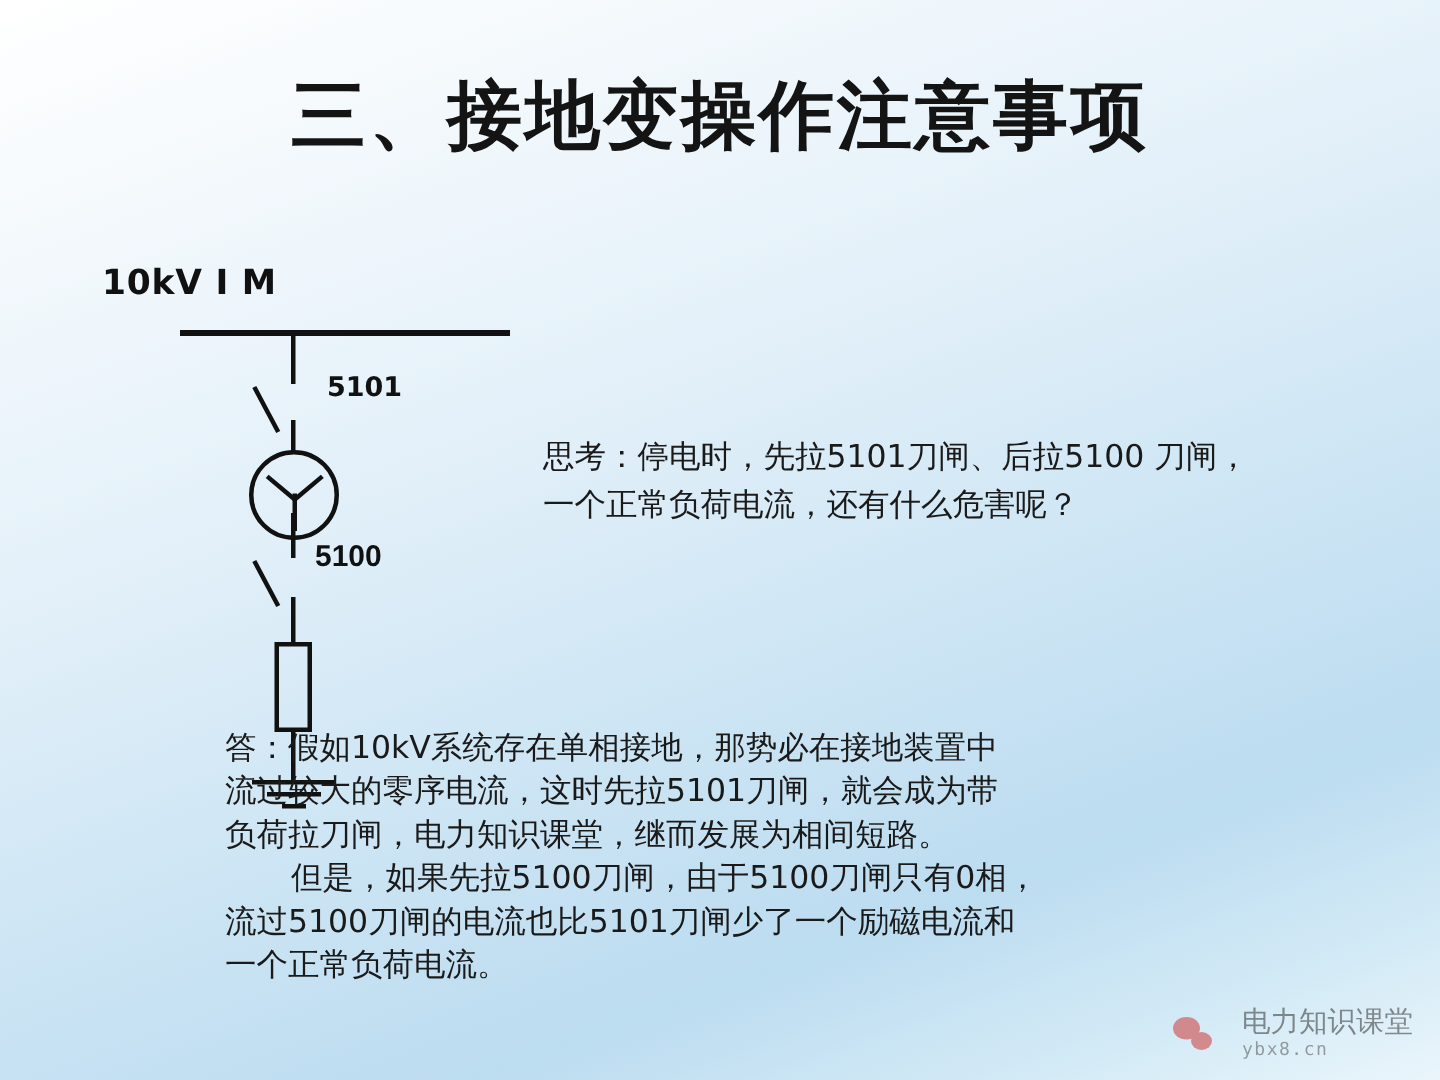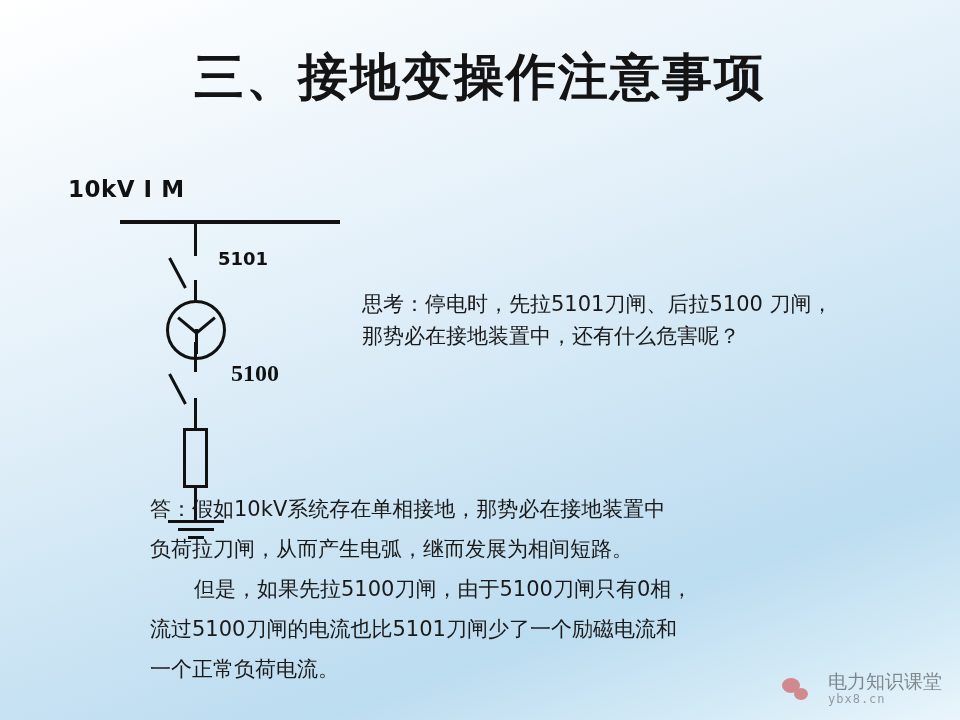--- a/index.html
+++ b/index.html
@@ -92,24 +92,24 @@
     position: absolute;
     left: 158px;
     top: 78px;
     font-family: "DejaVu Sans", sans-serif;
     font-size: 18px;
     font-weight: bold;
     color: #111;
   }
   .label-5100 {
     position: absolute;
-    left: 171px;
+    left: 150px;
     top: 190px;
-    font-family: Liberation Serif, serif;
-    font-size: 24px;
+    font-family: Liberation Sans, sans-serif;
+    font-size: 20px;
     font-weight: bold;
     color: #111;
   }
 
   
   .xfmr {
     position: absolute;
     left: 106px;
     top: 130px;
     width: 60px;
@@ -185,21 +185,21 @@
   .answer {
     position: absolute;
     left: 150px;
     top: 484px;
     width: 700px;
     font-family: "DejaVu Sans", sans-serif;
     font-size: 21px;
     line-height: 29px;
     color: #1a1a1a;
   }
-  .answer div { white-space: nowrap; margin-top: 11px; }
+  .answer div { white-space: nowrap; }
   .answer .indent { text-indent: 44px; }
 
   
   .watermark {
     position: absolute;
     right: 18px;
     bottom: 14px;
     display: flex;
     align-items: center;
     gap: 20px;
@@ -280,26 +280,27 @@
 
     <div class="gnd">
       <i></i>
         <i></i>
         <i></i>
     </div>
   </div>
 
   <div class="question">
     <div>思考：停电时，先拉5101刀闸、后拉5100 刀闸，</div>
-    <div>那势必在接地装置中，还有什么危害呢？</div>
+    <div>一个正常负荷电流，还有什么危害呢？</div>
   </div>
 
   <div class="answer">
     <div>答：假如10kV系统存在单相接地，那势必在接地装置中</div>
-    <div>负荷拉刀闸，从而产生电弧，继而发展为相间短路。</div>
+    <div>流过较大的零序电流，这时先拉5101刀闸，就会成为带</div>
+    <div>负荷拉刀闸，电力知识课堂，继而发展为相间短路。</div>
     <div class="indent">但是，如果先拉5100刀闸，由于5100刀闸只有0相，</div>
     <div>流过5100刀闸的电流也比5101刀闸少了一个励磁电流和</div>
     <div>一个正常负荷电流。</div>
   </div>
 
   <div class="watermark">
     <div class="wechat-icon">
       <div class="b1"></div>
       <div class="b2"></div>
     </div>

